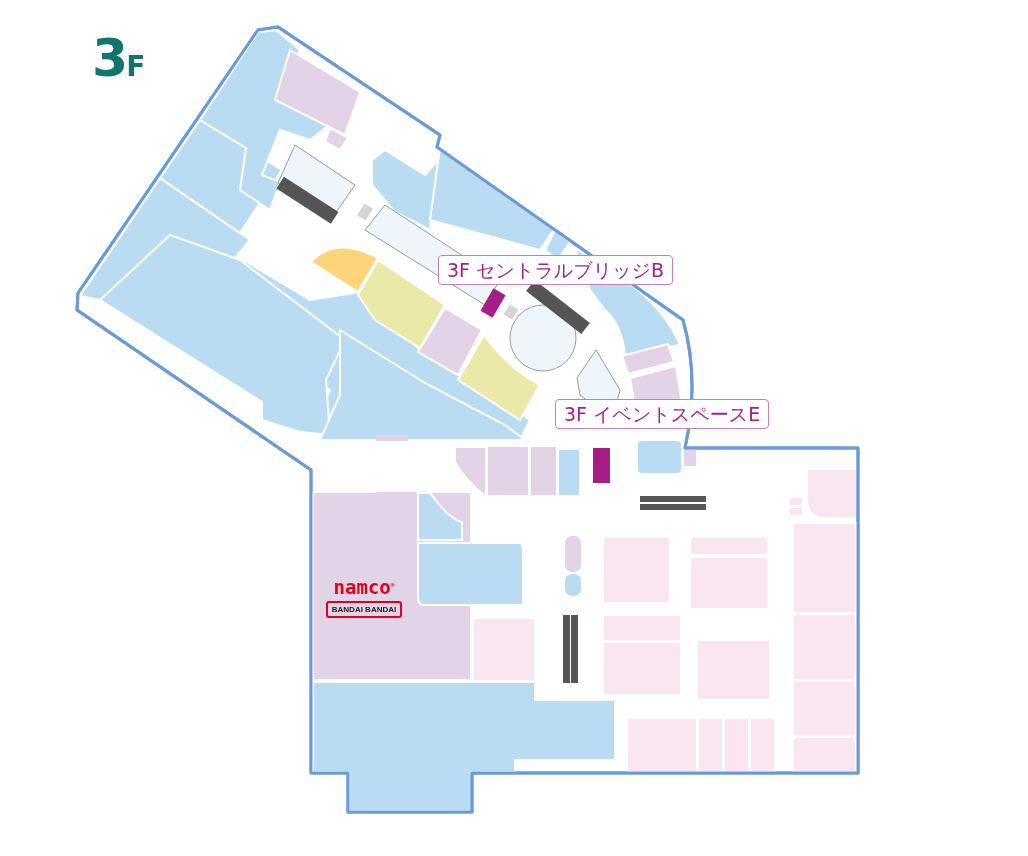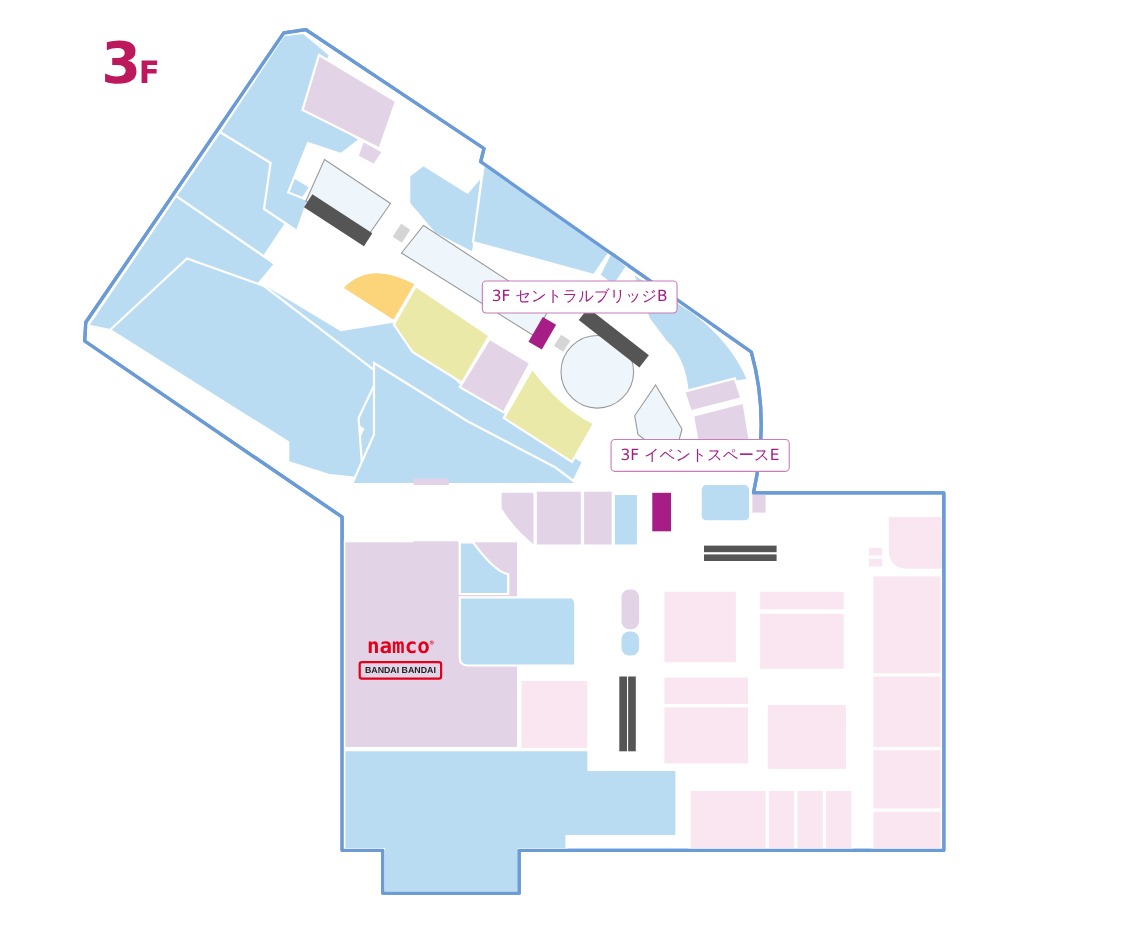--- a/index.html
+++ b/index.html
@@ -1,24 +1,24 @@
 <!DOCTYPE html>
 <html><head>
 <meta charset="utf-8">
 <style>
   html, body { margin: 0; padding: 0; background: #ffffff; }
   body { width: 1028px; height: 856px; position: relative; overflow: hidden;
          font-family: "DejaVu Sans", sans-serif; }
   #map { position: absolute; left: 0; top: 0; width: 1028px; height: 856px; }
-  .floor-label { position: absolute; left: 92px; top: 30px; color: #be185d;
+  .floor-label { position: absolute; left: 92px; top: 30px; color: #0f766e;
                  font-family: "DejaVu Sans", sans-serif; font-weight: bold; }
   .floor-label .num { font-size: 52px; line-height: 56px; letter-spacing: -2px; }
   .floor-label .unit { font-size: 28px; }
   .callout { position: absolute; background: #fff; border: 1.5px solid #c97cb6;
-             border-radius: 4px; color: #a61d86; font-size: 14px;
+             border-radius: 4px; color: #a61d86; font-size: 19px;
              font-family: "DejaVu Sans", sans-serif; padding: 5px 8px; white-space: nowrap;
              box-sizing: border-box; height: 30px; line-height: 18px; cursor: pointer; }
   .namco-logo { position: absolute; left: 318px; top: 575px; text-align: center; width: 92px; }
   .namco-word { color: #e2001a; font-weight: bold; font-size: 19px;
                 font-family: "DejaVu Sans Mono", monospace; letter-spacing: 0px; line-height: 20px; }
   .namco-word sup { font-size: 6px; }
   .bandai-box { display: inline-block; margin-top: 3px; border: 2px solid #e2001a;
                 border-radius: 3px; font-size: 8px; color: #222; font-weight: bold;
                 padding: 2px 4px; font-family: "Liberation Sans", sans-serif; }
 </style>

